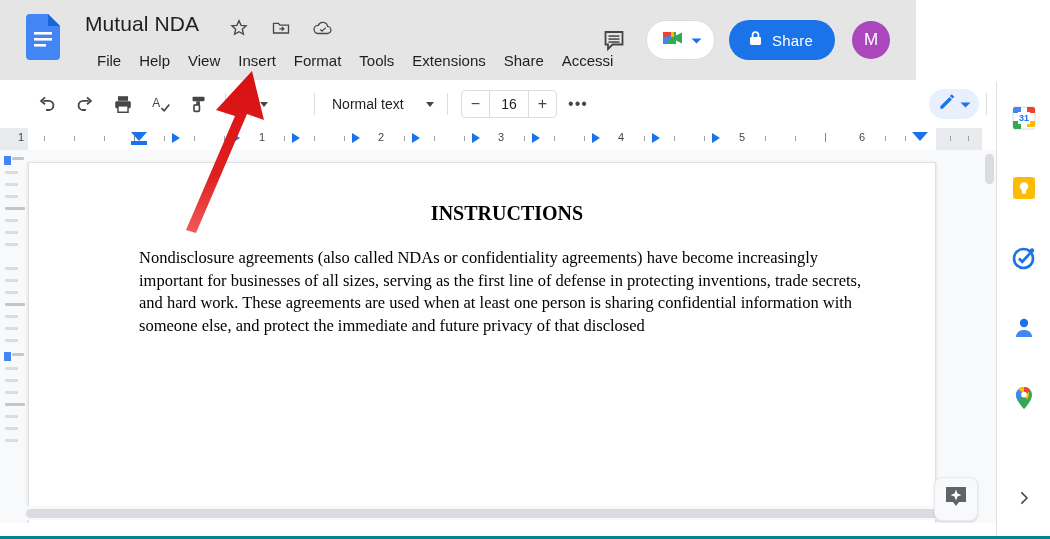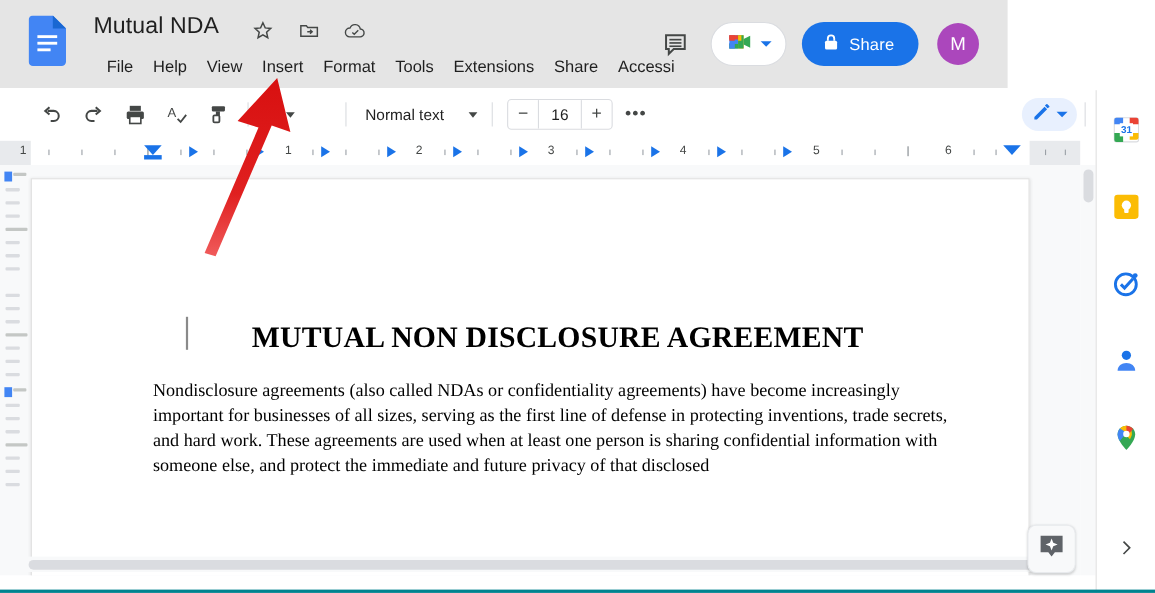--- a/index.html
+++ b/index.html
@@ -514,24 +514,21 @@
       <div class="mini-line" style="left:5px; top:229px; width:13px;"></div>
       <div class="mini-line" style="left:5px; top:241px; width:13px;"></div>
       <div class="mini-line h" style="left:5px; top:253px; width:20px;"></div>
       <div class="mini-line" style="left:5px; top:265px; width:13px;"></div>
       <div class="mini-line" style="left:5px; top:277px; width:13px;"></div>
       <div class="mini-line" style="left:5px; top:289px; width:13px;"></div>
     </div>
 
     <div class="page">
       <div class="page-inner">
-        <div class="doc-h1">
-          <span class="caret-bar"></span>
-          <span>MUTUAL NON DISCLOSURE AGREEMENT</span>
-        </div>
+        <div class="doc-h2">INSTRUCTIONS</div>
         <div class="doc-p">Nondisclosure agreements (also called NDAs or confidentiality agreements) have become increasingly important for businesses of all sizes, serving as the first line of defense in protecting inventions, trade secrets, and hard work. These agreements are used when at least one person is sharing confidential information with someone else, and protect the immediate and future privacy of that disclosed</div>
       </div>
     </div>
 
     <div class="hscroll">
       <div class="hthumb"></div>
     </div>
   </div>
 
   <div class="vscroll" style="right:54px;">

